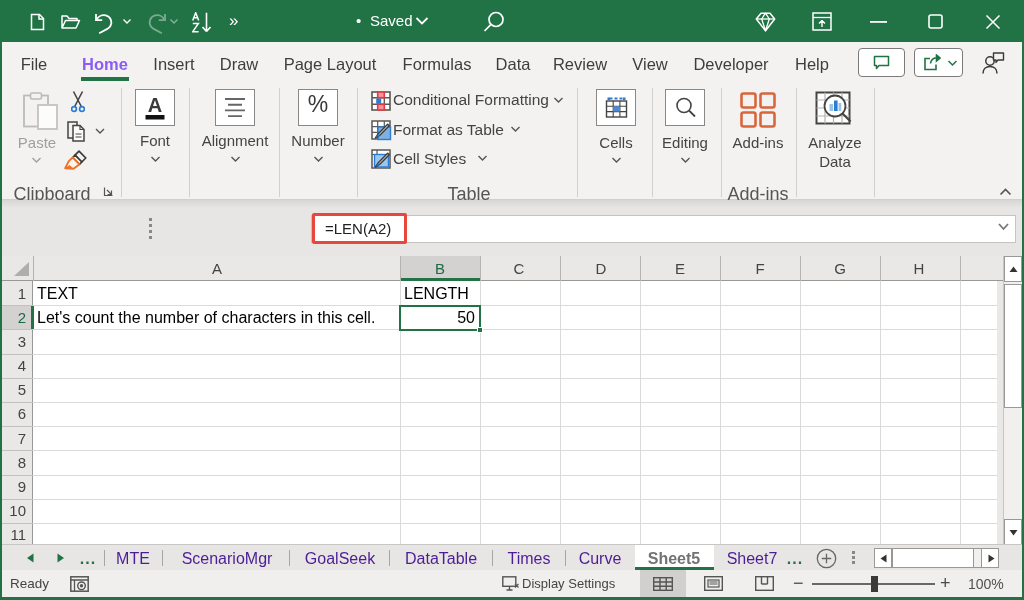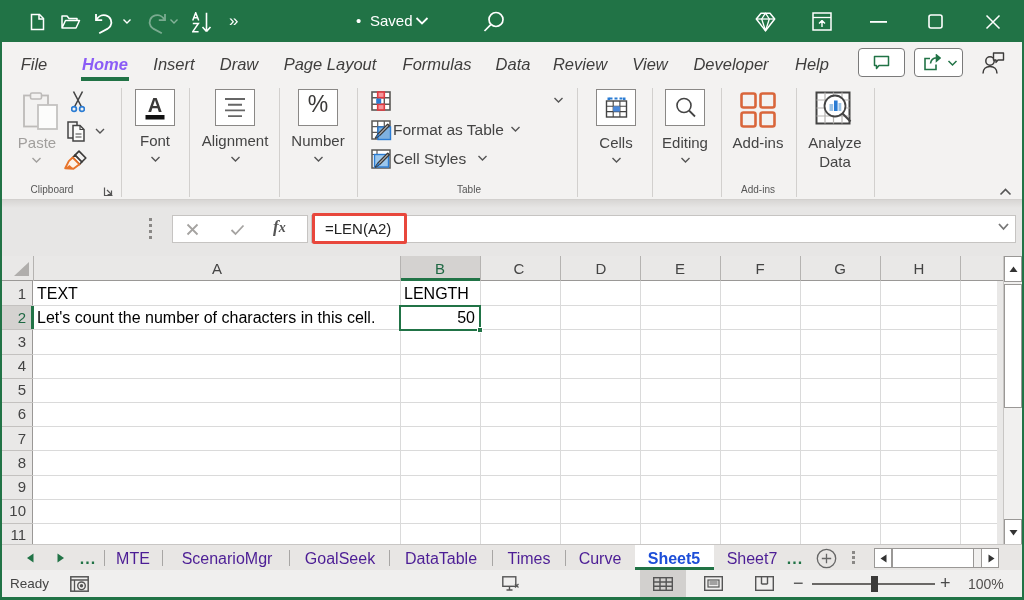--- a/index.html
+++ b/index.html
@@ -7,30 +7,30 @@
   body { font-family:"Liberation Sans", sans-serif; }
   #app { position:relative; width:1024px; height:600px; background:#fff; }
   .abs { position:absolute; }
   svg { display:block; }
 
   
   #titlebar { position:absolute; left:0; top:0; width:1024px; height:42px; background:#217346; }
   #titlebar .ttl { position:absolute; top:0; height:42px; line-height:42px; color:#fff; font-size:15px; }
 
   
-  #menubar { position:absolute; left:0; top:42px; width:1024px; height:42px; background:#f3f2f1;font-style:italic; }
+  #menubar { position:absolute; left:0; top:42px; width:1024px; height:42px; background:#f3f2f1; }
   .mitem { position:absolute; top:0; height:42px; line-height:44px; font-size:16.5px; color:#3f3e3d; transform:translateX(-50%); }
   #homeline { position:absolute; left:81px; top:35px; width:48px; height:4px; background:#217346; }
 
   
   #ribbon { position:absolute; left:0; top:84px; width:1024px; height:116px; background:#f3f2f1; border-bottom:1px solid #d2d0ce; }
   .vsep { position:absolute; top:4px; height:109px; width:1px; background:#d2d0ce; }
   .bigbox { position:absolute; top:5px; width:40px; height:37px; background:#fff; border:1px solid #8a8886; }
   .rlbl { position:absolute; font-size:15px; color:#444; transform:translateX(-50%); white-space:nowrap; }
-  .glbl { position:absolute; top:100px; font-size:10px; color:#555; transform:translateX(-50%); white-space:nowrap; }
+  .glbl { position:absolute; top:100px; font-size:18px; color:#555; transform:translateX(-50%); white-space:nowrap; }
   .chev { stroke:#555; stroke-width:1.4; fill:none; }
 
   
   #fbar { position:absolute; left:0; top:200px; width:1024px; height:56px; background:linear-gradient(#d8d6d4, #e7e6e5 8px, #e7e6e5); }
   #namebox { position:absolute; left:7px; top:15px; width:127px; height:28px; background:#fff; border:1px solid #acabaa; }
   #fxbox { position:absolute; left:172px; top:15px; width:136px; height:28px; background:#fff; border:1px solid #c6c4c2; }
   #finput { position:absolute; left:311px; top:15px; width:705px; height:28px; background:#fff; border:1px solid #c6c4c2; }
   #redbox { position:absolute; left:312px; top:13px; width:95px; height:31px; border:3px solid #e8473c; border-radius:2px; }
 
   
@@ -238,20 +238,21 @@
         <path class="chev" d="M1.5 1 L5.5 5 L9.5 1"></path>
       </svg>
 
     <svg class="abs" style="left:371px;top:7px" width="20" height="20" viewBox="0 0 20 20">
       <rect x="1" y="1" width="18" height="18" fill="#fff" stroke="#5a5856" stroke-width="1.6"></rect>
       <path d="M1 6.7 h18 M1 13.3 h18 M6.7 1 v18 M13.3 1 v18" stroke="#5a5856" stroke-width="1.4"></path>
       <rect x="6.7" y="1" width="6.6" height="5.7" fill="#f4979c" stroke="#e13b42" stroke-width="1.6"></rect>
       <rect x="6.7" y="13.3" width="6.6" height="5.7" fill="#f4979c" stroke="#e13b42" stroke-width="1.6"></rect>
       <rect x="5.2" y="7.6" width="5" height="5" fill="#2b7cd3"></rect>
     </svg>
+    <div class="rlbl" style="left:393px;top:7px;transform:none;font-size:15.5px">Conditional Formatting</div>
     <svg class="abs" style="left:553px;top:13px" width="11" height="7" viewBox="0 0 11 7">
         <path class="chev" d="M1.5 1 L5.5 5 L9.5 1"></path>
       </svg>
 
     <svg class="abs" style="left:371px;top:36px" width="21" height="21" viewBox="0 0 21 21">
       <rect x="1" y="1" width="18" height="18" fill="#fff" stroke="#5a5856" stroke-width="1.5"></rect>
       <path d="M1 6.7 h18 M1 12.3 h18 M6.7 1 v18 M13.3 1 v18" stroke="#5a5856" stroke-width="1.2"></path>
       <rect x="7" y="7" width="12.5" height="12.5" fill="#7eb1e0" stroke="#2b7cd3" stroke-width="1.4"></rect>
       <path d="M18.2 5.8 L8.8 15.2 l-4.3 2.8 2.8-4.3 L16.7 4.3 z" fill="#fff" stroke="#3b3a39" stroke-width="1.5" stroke-linejoin="round"></path>
       <path d="M7.3 13.7 l-2.8 4.3 4.3-2.8 z" fill="#2b7cd3"></path>
@@ -322,29 +323,20 @@
     <svg class="abs" style="left:999px;top:104px" width="13" height="8" viewBox="0 0 13 8">
       <path d="M1.5 6.5 L6.5 1.5 L11.5 6.5" fill="none" stroke="#555" stroke-width="1.6"></path>
     </svg>
   </div>
   <div id="fbar">
     <div class="abs" style="left:149px;top:18px;width:4px;height:22px">
       <div style="width:3px;height:3px;background:#8a8886;margin-bottom:3px"></div>
       <div style="width:3px;height:3px;background:#8a8886;margin-bottom:3px"></div>
       <div style="width:3px;height:3px;background:#8a8886;margin-bottom:3px"></div>
       <div style="width:3px;height:3px;background:#8a8886"></div>
-    </div>
-    <div id="fxbox">
-      <svg class="abs" style="left:13px;top:7px" width="13" height="13" viewBox="0 0 13 13">
-          <path d="M1.5 1.5 L11.5 11.5 M11.5 1.5 L1.5 11.5" stroke="#a5a3a1" stroke-width="1.8"></path>
-        </svg>
-      <svg class="abs" style="left:57px;top:8px" width="15" height="12" viewBox="0 0 15 12">
-          <path d="M1.5 6 L5.5 10 L13.5 1.5" fill="none" stroke="#a5a3a1" stroke-width="1.8"></path>
-        </svg>
-      <div class="abs" style="left:100px;top:1px;font-size:17px;font-style:italic;font-weight:bold;color:#555;font-family:'Liberation Serif',serif">f<span style="font-size:14px">x</span></div>
     </div>
     <div id="finput"></div>
     <div id="redbox"></div>
     <div class="abs" style="left:325px;top:215px;font-size:15px;color:#222;margin-top:-200px;line-height:28px">=LEN(A2)</div>
     <svg class="abs" style="left:998px;top:23px" width="11" height="8" viewBox="0 0 11 8">
         <path d="M1 1 L5.5 6 L10 1" fill="none" stroke="#777" stroke-width="1.8"></path>
       </svg>
   </div>
 
   <div id="grid">
@@ -461,21 +453,21 @@
     <div class="stab" style="left:340px">GoalSeek</div>
     <div class="tsep" style="left:389px"></div>
     <div class="stab" style="left:441px">DataTable</div>
     <div class="tsep" style="left:492px"></div>
     <div class="stab" style="left:529px">Times</div>
     <div class="tsep" style="left:565px"></div>
     <div class="stab" style="left:600px">Curve</div>
 
     <div class="abs" style="left:635px;top:0;width:79px;height:26px;background:#fff"></div>
     <div class="abs" style="left:635px;top:22px;width:79px;height:3px;background:#217346"></div>
-    <div class="stab" style="left:674px;color:#1d4ed8;font-weight:bold">Sheet5</div>
+    <div class="stab" style="left:674px;color:#737373;font-weight:bold">Sheet5</div>
     <div class="stab" style="left:752px">Sheet7</div>
     <div class="stab" style="left:795px;color:#217346;font-weight:bold;letter-spacing:1px">...</div>
     <svg class="abs" style="left:816px;top:3px" width="21" height="21" viewBox="0 0 21 21">
       <circle cx="10.5" cy="10.5" r="9.2" fill="none" stroke="#666" stroke-width="1.3"></circle>
       <path d="M10.5 5.8 v9.4 M5.8 10.5 h9.4" stroke="#666" stroke-width="1.3"></path>
     </svg>
     <div class="abs" style="left:852px;top:6px;width:3px;height:14px">
       <div style="width:3px;height:3px;background:#8a8886;margin-bottom:2px"></div>
       <div style="width:3px;height:3px;background:#8a8886;margin-bottom:2px"></div>
       <div style="width:3px;height:3px;background:#8a8886"></div>
@@ -501,20 +493,21 @@
       <path d="M0.8 4 h17.4 M4.5 4 v11" stroke="#555" stroke-width="1.3"></path>
       <circle cx="11.5" cy="9.8" r="3.8" fill="none" stroke="#555" stroke-width="1.4"></circle>
       <circle cx="11.5" cy="9.8" r="1.7" fill="#555"></circle>
     </svg>
 
     <svg class="abs" style="left:502px;top:6px" width="17" height="15" viewBox="0 0 17 15">
       <rect x="0.8" y="0.8" width="13" height="9.5" fill="none" stroke="#555" stroke-width="1.4"></rect>
       <path d="M4.5 14 h6 M7.5 10.5 v3.5" stroke="#555" stroke-width="1.4"></path>
       <path d="M13 8 l3.5 3.5 m-3.5 0 l3.5-3.5" stroke="#555" stroke-width="1.2"></path>
     </svg>
+    <div class="abs" style="left:522px;top:0;height:27px;line-height:28px;font-size:13px;color:#444">Display Settings</div>
 
     <div class="abs" style="left:640px;top:0;width:46px;height:27px;background:#d2d0ce"></div>
     <svg class="abs" style="left:653px;top:7px" width="20" height="14" viewBox="0 0 20 14">
       <rect x="0.7" y="0.7" width="18.6" height="12.6" fill="none" stroke="#555" stroke-width="1.4"></rect>
       <path d="M0.7 5 h18.6 M0.7 9.3 h18.6 M7 0.7 v12.6 M13.2 0.7 v12.6" stroke="#555" stroke-width="1.4"></path>
     </svg>
     <svg class="abs" style="left:704px;top:6px" width="19" height="15" viewBox="0 0 19 15">
       <rect x="0.7" y="0.7" width="17.6" height="13.6" fill="none" stroke="#555" stroke-width="1.4"></rect>
       <rect x="4" y="4" width="11" height="7" fill="none" stroke="#555" stroke-width="1.2"></rect>
       <path d="M5.5 6 h8 M5.5 8 h8" stroke="#555" stroke-width="1"></path>

